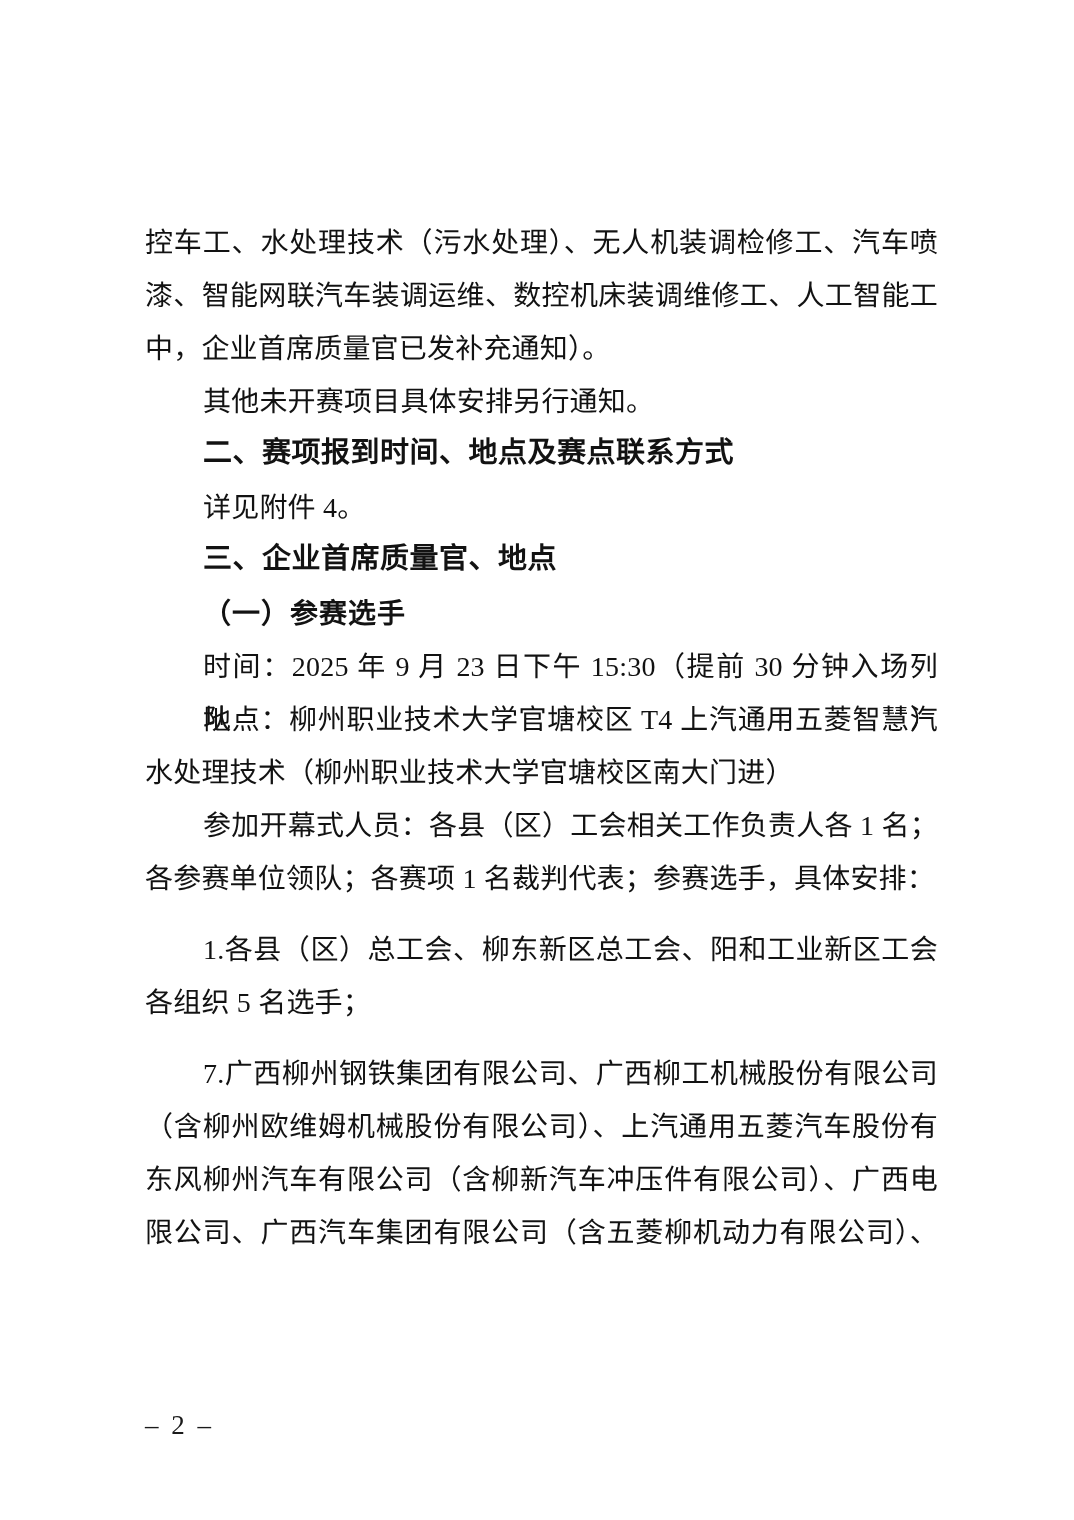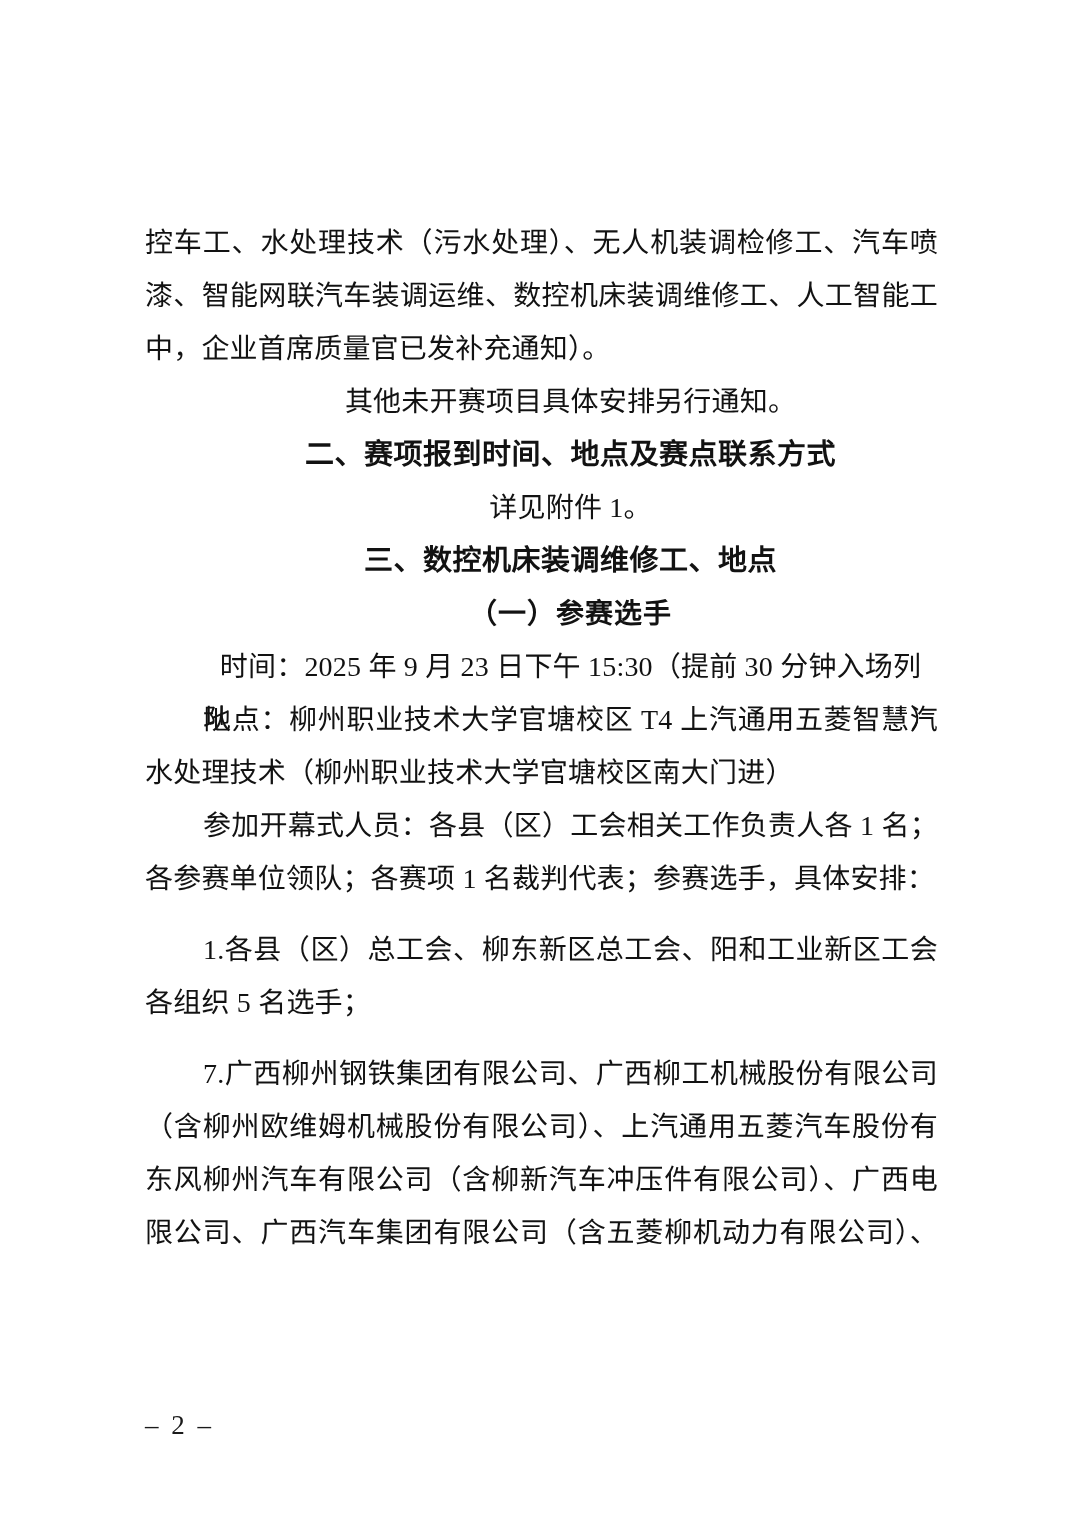--- a/index.html
+++ b/index.html
@@ -40,25 +40,24 @@
   }
   
   .line.fill {
     white-space: normal;
     text-align: justify;
     text-align-last: justify;
   }
   
   .line.indent {
     padding-left: 58px;
-    text-align: center;
   }
   
   .hei .line {
-    font-family: Liberation Serif, serif;
+    font-family: Liberation Mono, monospace;
     font-weight: 700;
     font-size: 29px;
     letter-spacing: 0.5px;
   }
   
   .kai .line {
     font-family: "Liberation Serif", "DejaVu Serif", serif;
     font-weight: 600;
     font-size: 28px;
     letter-spacing: 1px;
@@ -88,25 +87,25 @@
 
     <div class="para">
       <div class="line indent">其他未开赛项目具体安排另行通知。</div>
     </div>
 
     <div class="para hei">
       <div class="line indent">二、赛项报到时间、地点及赛点联系方式</div>
     </div>
 
     <div class="para">
-      <div class="line indent">详见附件 1。</div>
+      <div class="line indent">详见附件 4。</div>
     </div>
 
     <div class="para hei">
-      <div class="line indent">三、数控机床装调维修工、地点</div>
+      <div class="line indent">三、企业首席质量官、地点</div>
     </div>
 
     <div class="para kai">
       <div class="line indent">（一）参赛选手</div>
     </div>
 
     <div class="para">
       <div class="line indent fill">时间：2025 年 9 月 23 日下午 15:30（提前 30 分钟入场列队）</div>
     </div>
 

